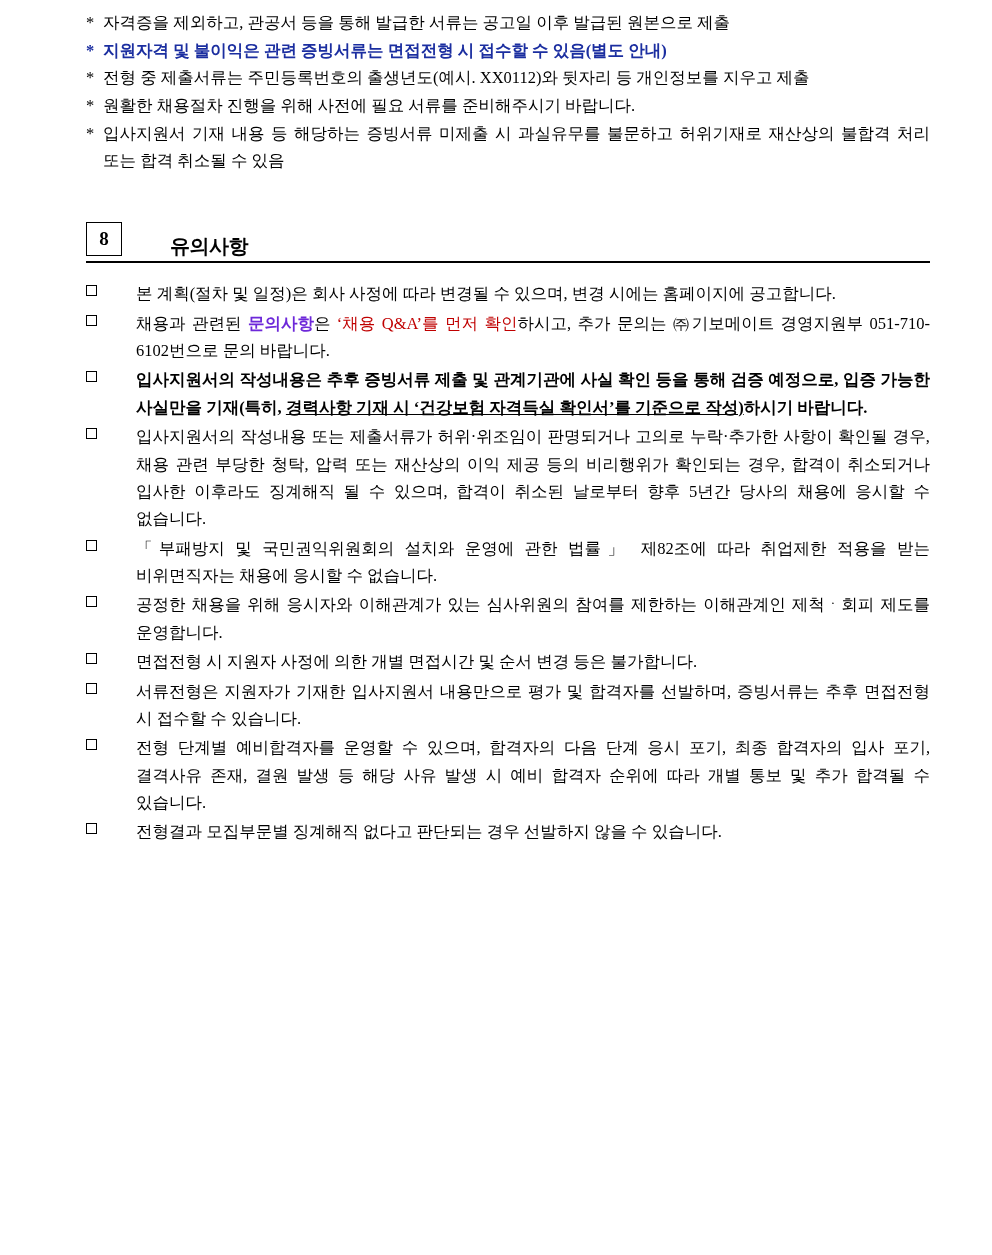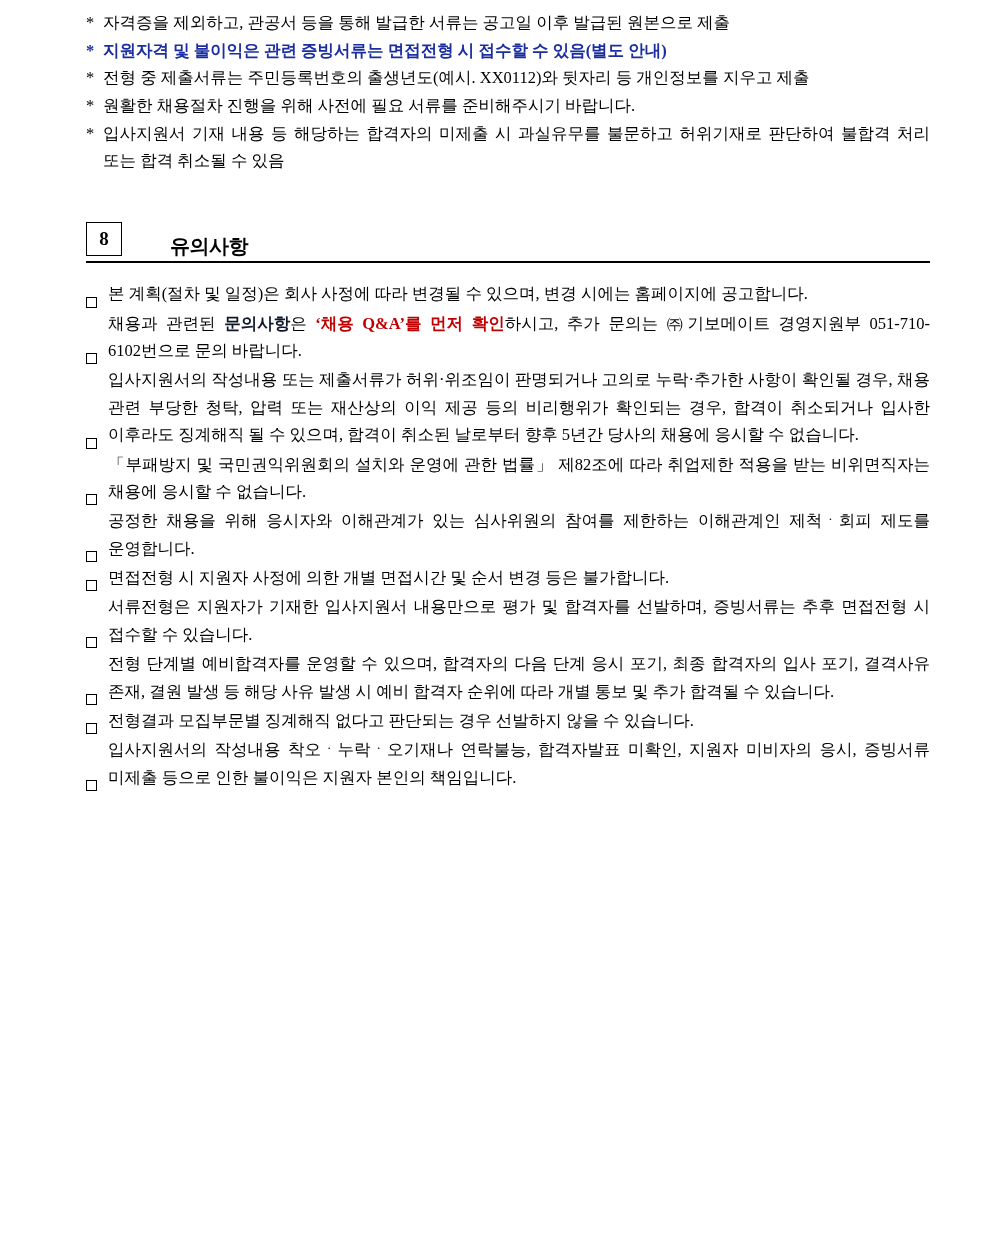--- a/index.html
+++ b/index.html
@@ -80,24 +80,25 @@
     line-height: 1.1;
     padding-bottom: 2px;
   }
 
   
   .items {
     margin-top: 17px;
   }
   .item {
     display: flex;
-    align-items: flex-end;
+    align-items: flex-start;
     font-size: 16.5px;
     line-height: 1.66;
     margin-bottom: 2px;
+    gap: 28px;
   }
   .item .chk {
     flex: 0 0 22px;
     width: 22px;
     padding-top: 5px;
   }
   .item .chk i {
     display: block;
     width: 11px;
     height: 11px;
@@ -105,22 +106,22 @@
     box-sizing: border-box;
   }
   .item .body {
     flex: 1 1 auto;
     text-align: justify;
     text-justify: inter-ideograph;
     word-break: keep-all;
   }
   .b { font-weight: bold; }
   .u { text-decoration: underline; }
-  .blue-t { color: #0f172a; font-weight: bold; }
-  .red-t { color: #c00000; font-weight: bold; margin-top: 40px; }
+  .blue-t { color: #6d28d9; font-weight: bold; }
+  .red-t { color: #c00000; font-weight: normal; margin-top: 40px; }
 </style>
 </head>
 <body>
 
 <div class="page">
 
   <div class="notes">
       <div class="note">
         <div class="mark">*</div>
         <div class="body">자격증을 제외하고, 관공서 등을 통해 발급한 서류는 공고일 이후 발급된 원본으로 제출</div>
@@ -132,21 +133,21 @@
       <div class="note">
         <div class="mark">*</div>
         <div class="body">전형 중 제출서류는 주민등록번호의 출생년도(예시. XX0112)와 뒷자리 등 개인정보를 지우고 제출</div>
       </div>
       <div class="note">
         <div class="mark">*</div>
         <div class="body">원활한 채용절차 진행을 위해 사전에 필요 서류를 준비해주시기 바랍니다.</div>
       </div>
       <div class="note">
         <div class="mark">*</div>
-        <div class="body">입사지원서 기재 내용 등 해당하는 합격자의 미제출 시 과실유무를 불문하고 허위기재로 판단하여 불합격 처리 또는 합격 취소될 수 있음</div>
+        <div class="body">입사지원서 기재 내용 등 해당하는 증빙서류 미제출 시 과실유무를 불문하고 허위기재로 재산상의 불합격 처리 또는 합격 취소될 수 있음</div>
       </div>
     </div>
 
   <div class="section-header">
     <div class="sec-num">8</div>
     <div class="sec-title">유의사항</div>
   </div>
 
   <div class="items">
       <div class="item">
@@ -158,20 +159,26 @@
       <div class="item">
         <div class="chk">
           <i></i>
         </div>
         <div class="body"><span>채용과 관련된 </span><span class="blue-t">문의사항</span><span>은 </span><span class="red-t">‘채용 Q&amp;A’를 먼저 확인</span><span>하시고, 추가 문의는 ㈜기보메이트 경영지원부 051-710-6102번으로 문의 바랍니다.</span></div>
       </div>
       <div class="item">
         <div class="chk">
           <i></i>
         </div>
+        <div class="body"><span class="b">입사지원서의 작성내용은 추후 증빙서류 제출 및 관계기관에 사실 확인 등을 통해 검증 예정으로, 입증 가능한 사실만을 기재(특히, </span><span class="b u">경력사항 기재 시 ‘건강보험 자격득실 확인서’를 기준으로 작성)</span><span class="b">하시기 바랍니다.</span></div>
+      </div>
+      <div class="item">
+        <div class="chk">
+          <i></i>
+        </div>
         <div class="body"><span>입사지원서의 작성내용 또는 제출서류가 허위·위조임이 판명되거나 고의로 누락·추가한 사항이 확인될 경우, 채용 관련 부당한 청탁, 압력 또는 재산상의 이익 제공 등의 비리행위가 확인되는 경우, 합격이 취소되거나 입사한 이후라도 징계해직 될 수 있으며, 합격이 취소된 날로부터 향후 5년간 당사의 채용에 응시할 수 없습니다.</span></div>
       </div>
       <div class="item">
         <div class="chk">
           <i></i>
         </div>
         <div class="body"><span>「부패방지 및 국민권익위원회의 설치와 운영에 관한 법률」 제82조에 따라 취업제한 적용을 받는 비위면직자는 채용에 응시할 수 없습니다.</span></div>
       </div>
       <div class="item">
         <div class="chk">
@@ -196,21 +203,15 @@
           <i></i>
         </div>
         <div class="body"><span>전형 단계별 예비합격자를 운영할 수 있으며, 합격자의 다음 단계 응시 포기, 최종 합격자의 입사 포기, 결격사유 존재, 결원 발생 등 해당 사유 발생 시 예비 합격자 순위에 따라 개별 통보 및 추가 합격될 수 있습니다.</span></div>
       </div>
       <div class="item">
         <div class="chk">
           <i></i>
         </div>
         <div class="body"><span>전형결과 모집부문별 징계해직 없다고 판단되는 경우 선발하지 않을 수 있습니다.</span></div>
       </div>
-      <div class="item">
-        <div class="chk">
-          <i></i>
-        </div>
-        <div class="body"><span>입사지원서의 작성내용 착오ㆍ누락ㆍ오기재나 연락불능, 합격자발표 미확인, 지원자 미비자의 응시, 증빙서류 미제출 등으로 인한 불이익은 지원자 본인의 책임입니다.</span></div>
-      </div>
     </div>
 
 </div>
 
 </body></html>

